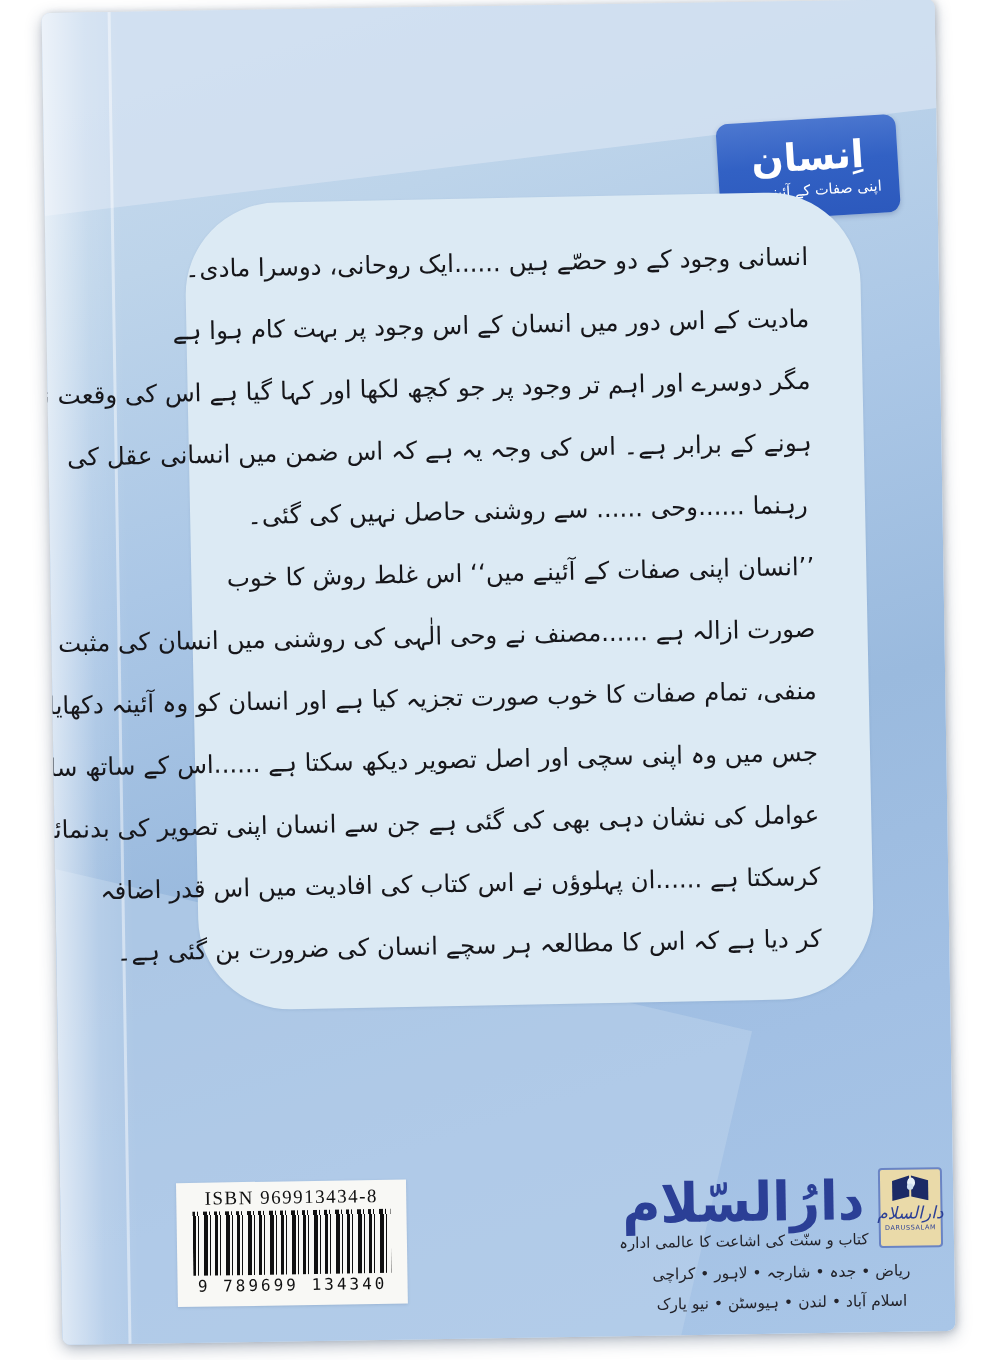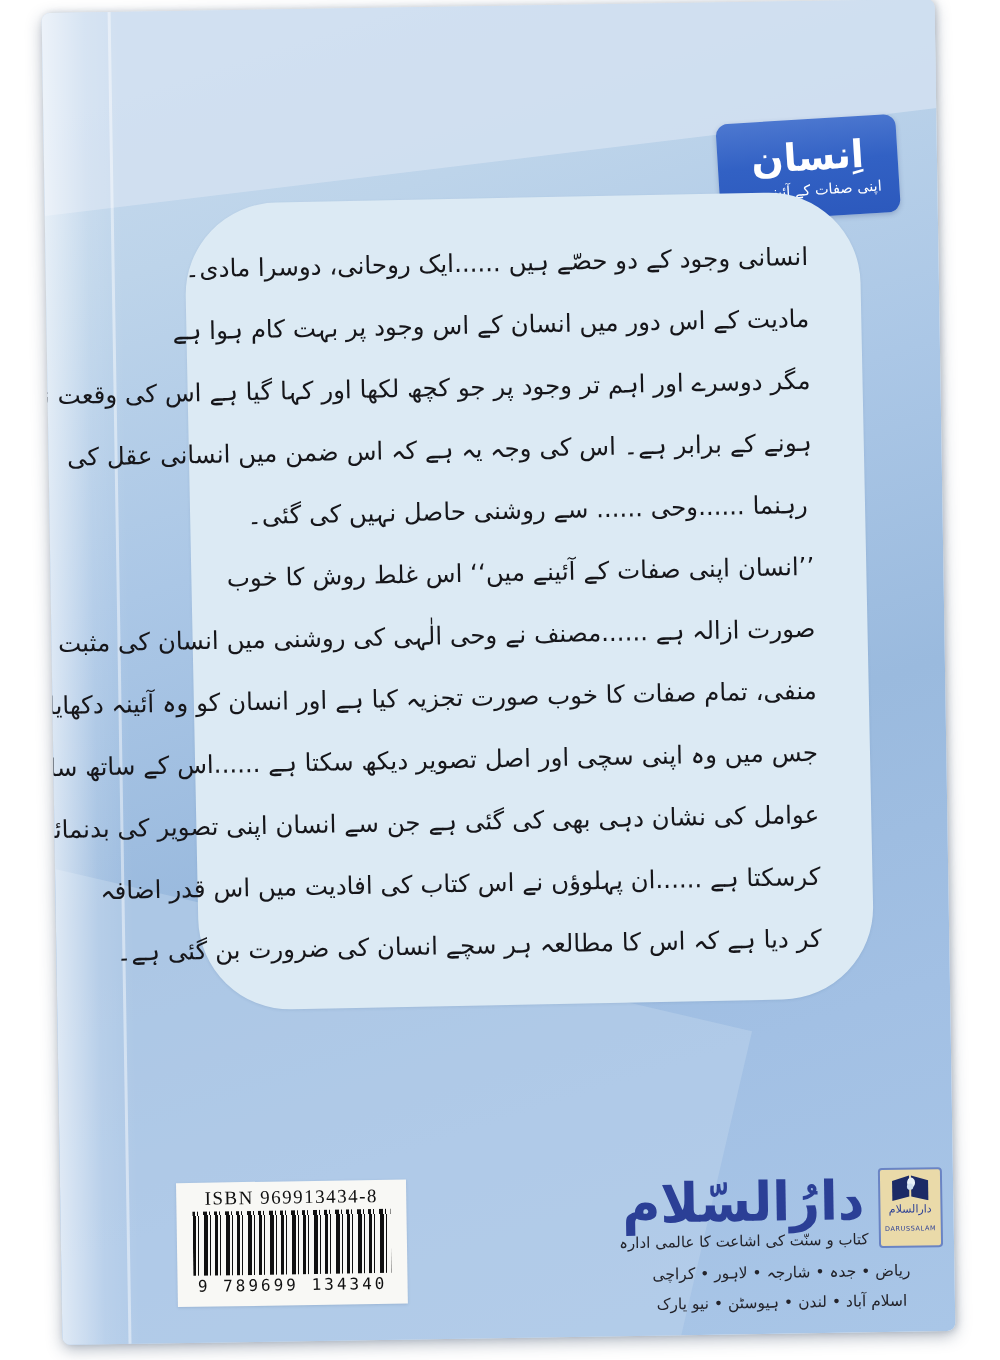--- a/index.html
+++ b/index.html
@@ -92,22 +92,22 @@
     font-size:52px;font-weight:bold;color:#2b3f96;direction:rtl;line-height:1.05;
     transform:scaleY(1.04);
   }
   .tagline{font-size:15px;color:#23232a;direction:rtl;margin-top:2px;}
   .logo-box{
     width:64px;height:80px;background:#eadaa9;border:2px solid #6a84c4;border-radius:4px;
     display:flex;flex-direction:column;align-items:center;justify-content:flex-start;
     padding-top:5px;box-sizing:border-box;
   }
   .logo-book{width:40px;height:26px;}
-  .logo-urdu{font-size:11px;color:#2b3f96;direction:rtl;line-height:1.2;margin-top:2px;}
-  .logo-latin{font-size:6.5px;color:#2b3f96;letter-spacing:.6px;margin-top:9px;}
+  .logo-urdu{font-size:17px;color:#2b3f96;direction:rtl;line-height:1.2;margin-top:2px;font-style:italic;}
+  .logo-latin{font-size:6.5px;color:#2b3f96;letter-spacing:.6px;margin-top:1px;}
   .cities{margin-top:8px;direction:rtl;text-align:center;color:#23232a;}
   .cities-line{font-size:15.5px;line-height:1.95;white-space:nowrap;}
 </style>
 </head>
 <body>
 
 <div class="book">
   <div class="band-top"></div>
   <div class="band-low"></div>
   <div class="spine-sheen"></div>

